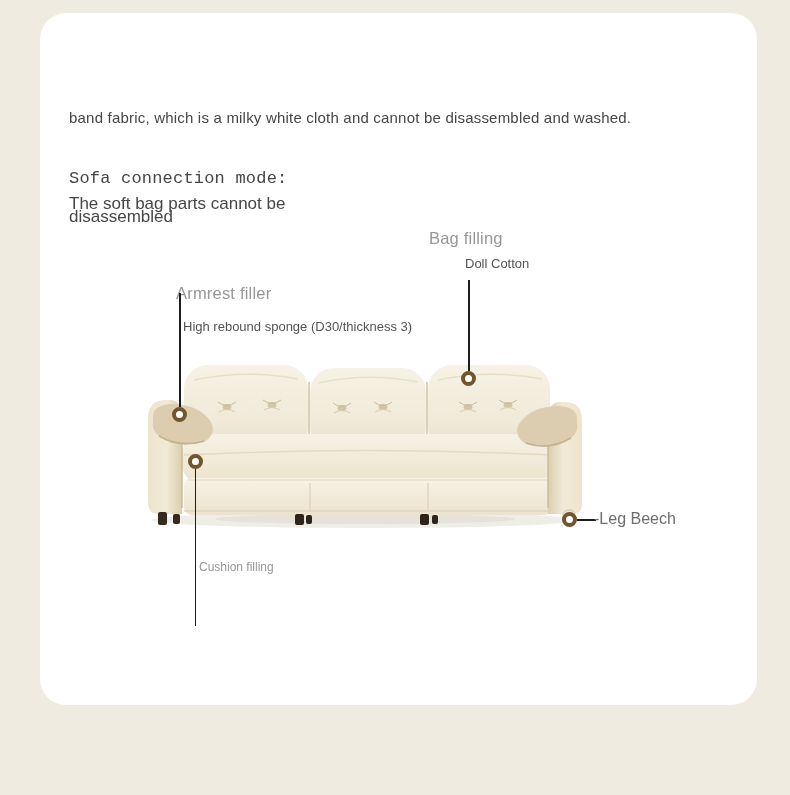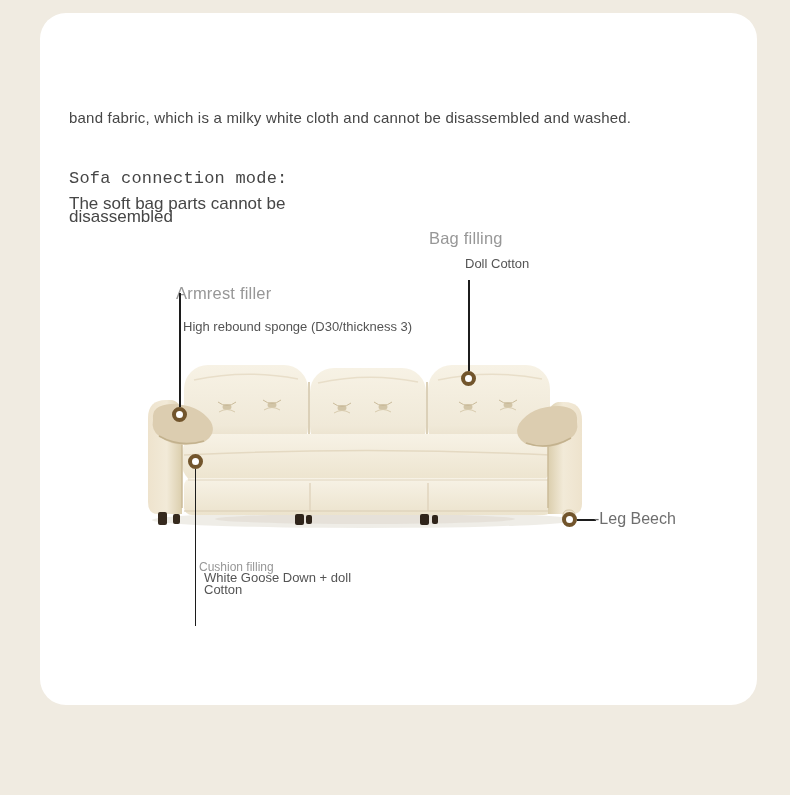--- a/index.html
+++ b/index.html
@@ -155,22 +155,18 @@
   <div class="abs marker" id="bag-marker"></div>
 
   <div class="abs ann-title" id="armrest-title">Armrest filler</div>
   <div class="abs ann-detail" id="armrest-detail">High rebound sponge (D30/thickness 3)</div>
   <div class="abs leader-v" id="armrest-line"></div>
   <div class="abs marker" id="armrest-marker"></div>
 
   <div class="abs marker" id="cushion-marker"></div>
   <div class="abs leader-v" id="cushion-line"></div>
   <div class="abs ann-title-sm" id="cushion-title">Cushion filling</div>
-  <div class="abs ann-detail tight" id="cushion-detail1">
-    <div>White Goose Down + doll</div>
-    <div>Cotton</div>
-  </div>
 
   <div class="abs marker" id="leg-marker"></div>
   <div class="abs leader-h" id="leg-line"></div>
   <div class="abs leg-label" id="leg-title">-Leg Beech</div>
 
 </div>
 
 </body></html>

